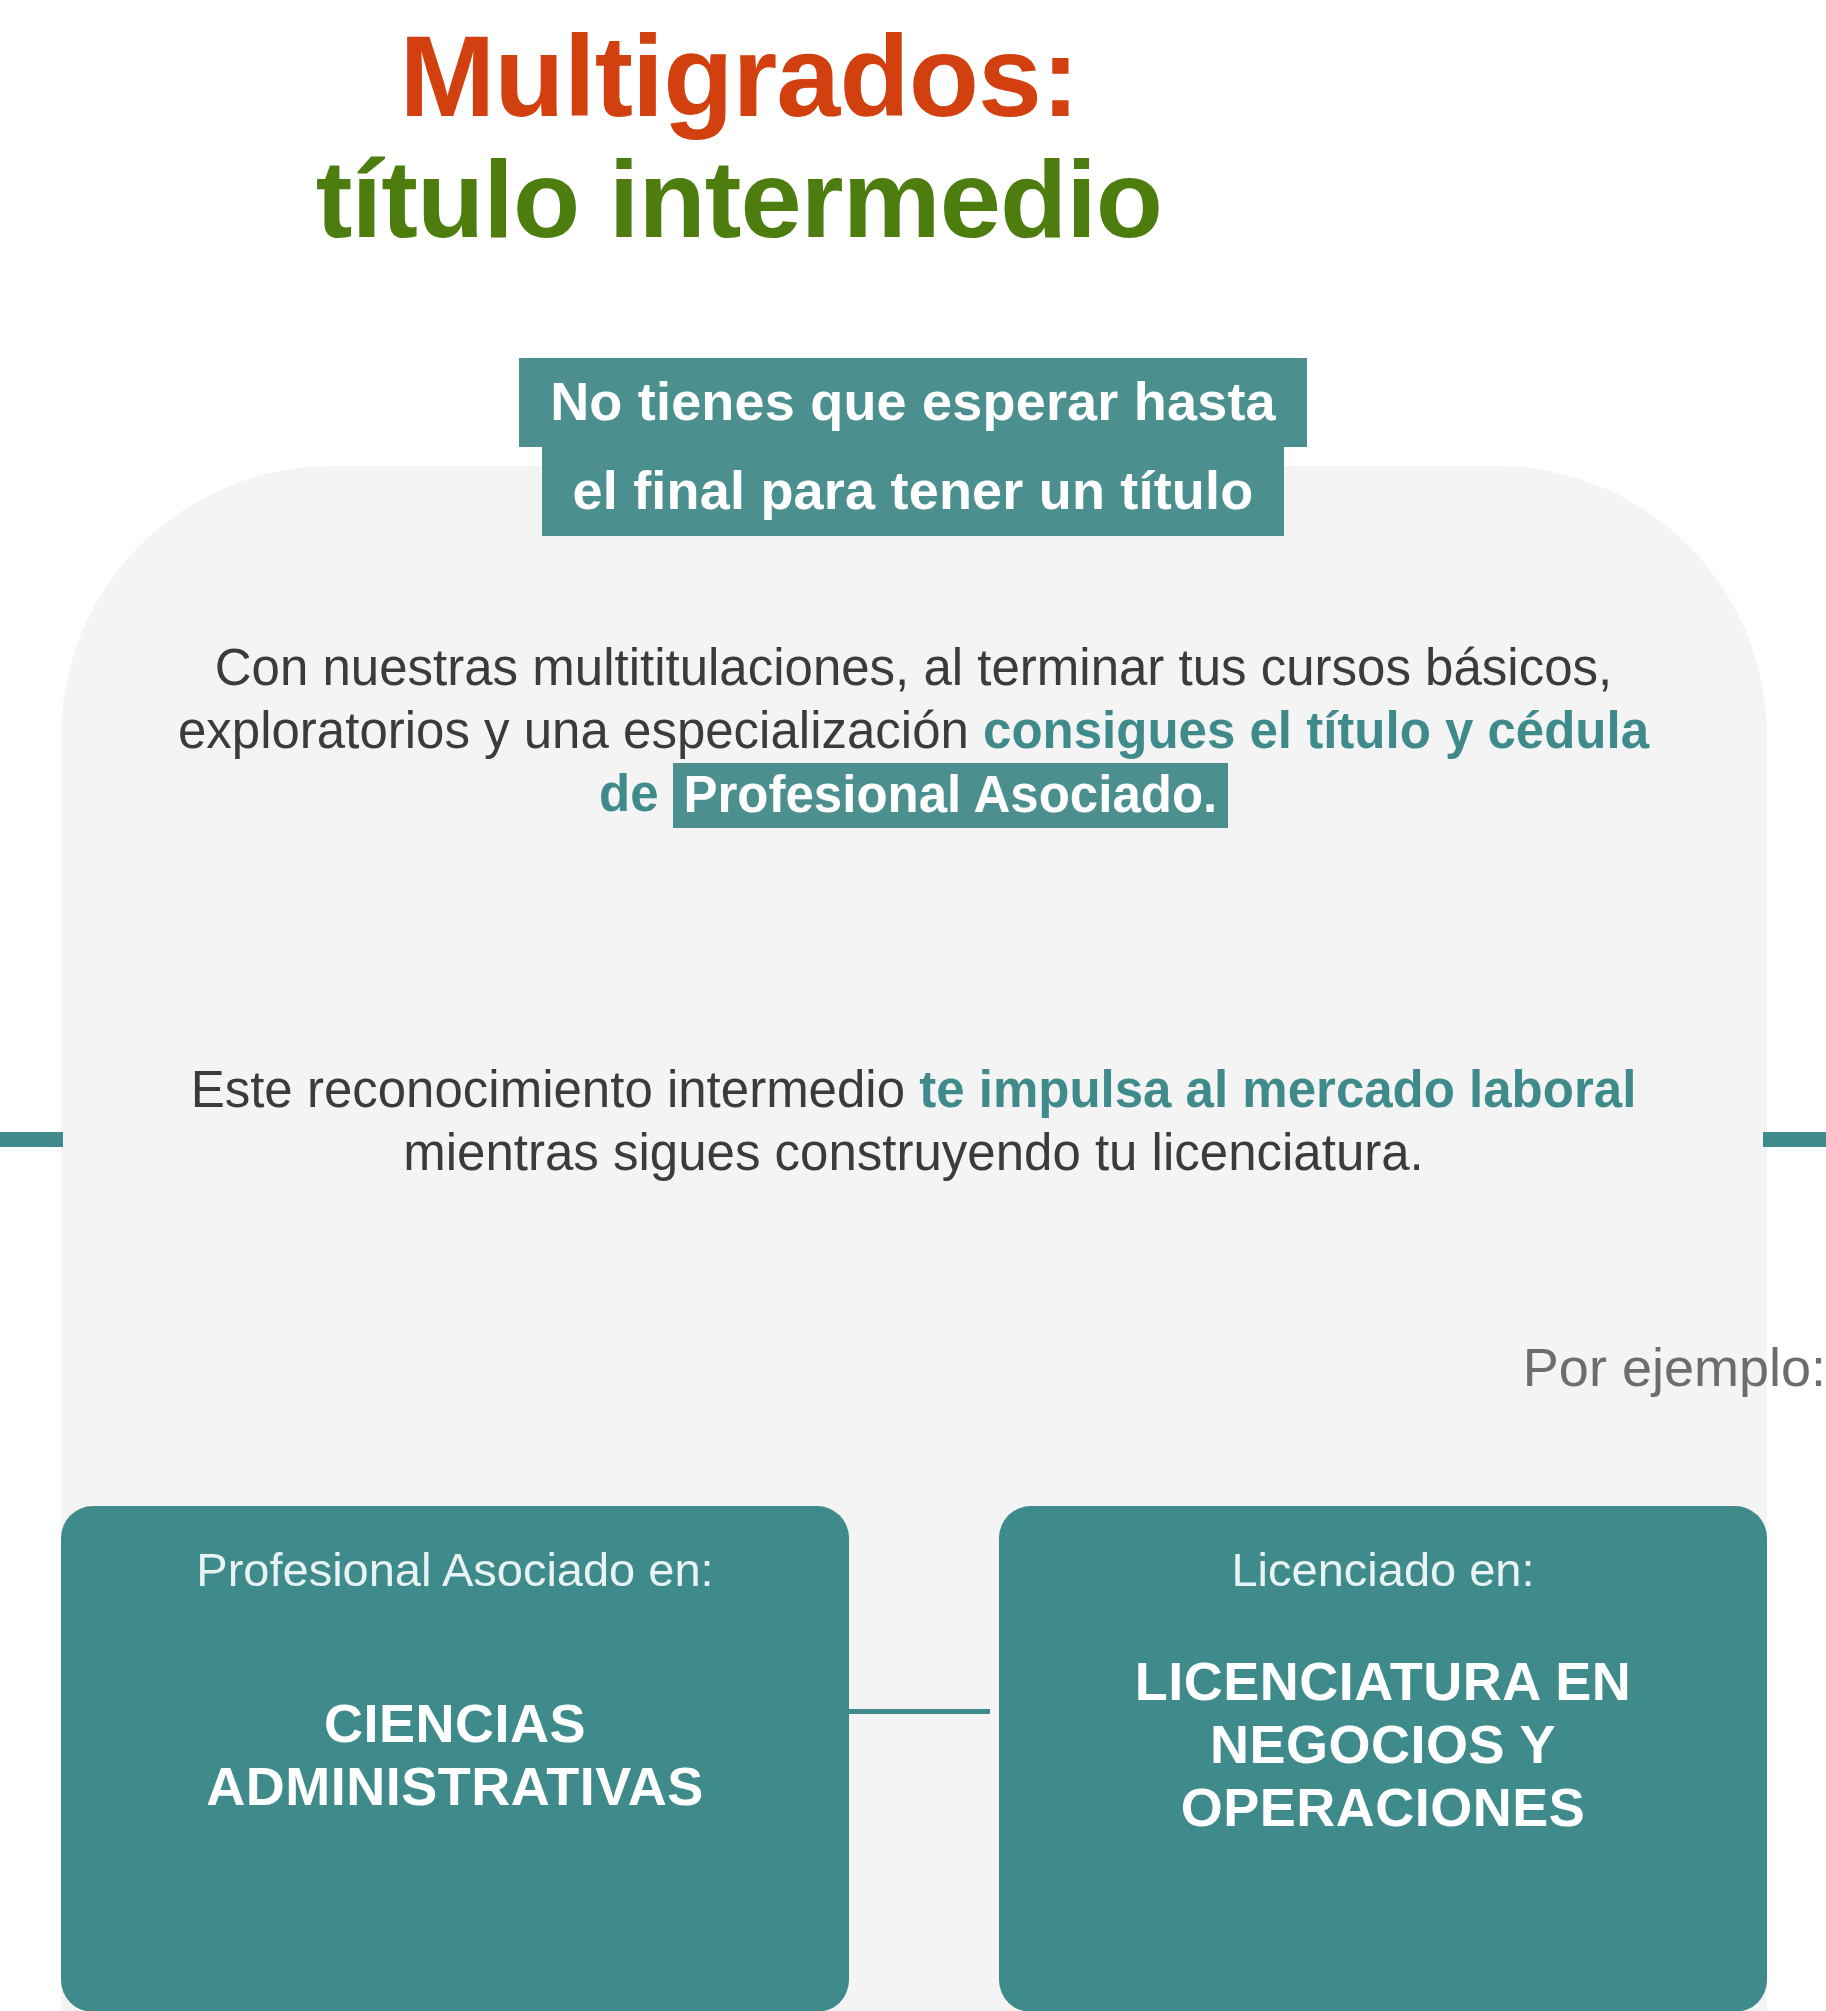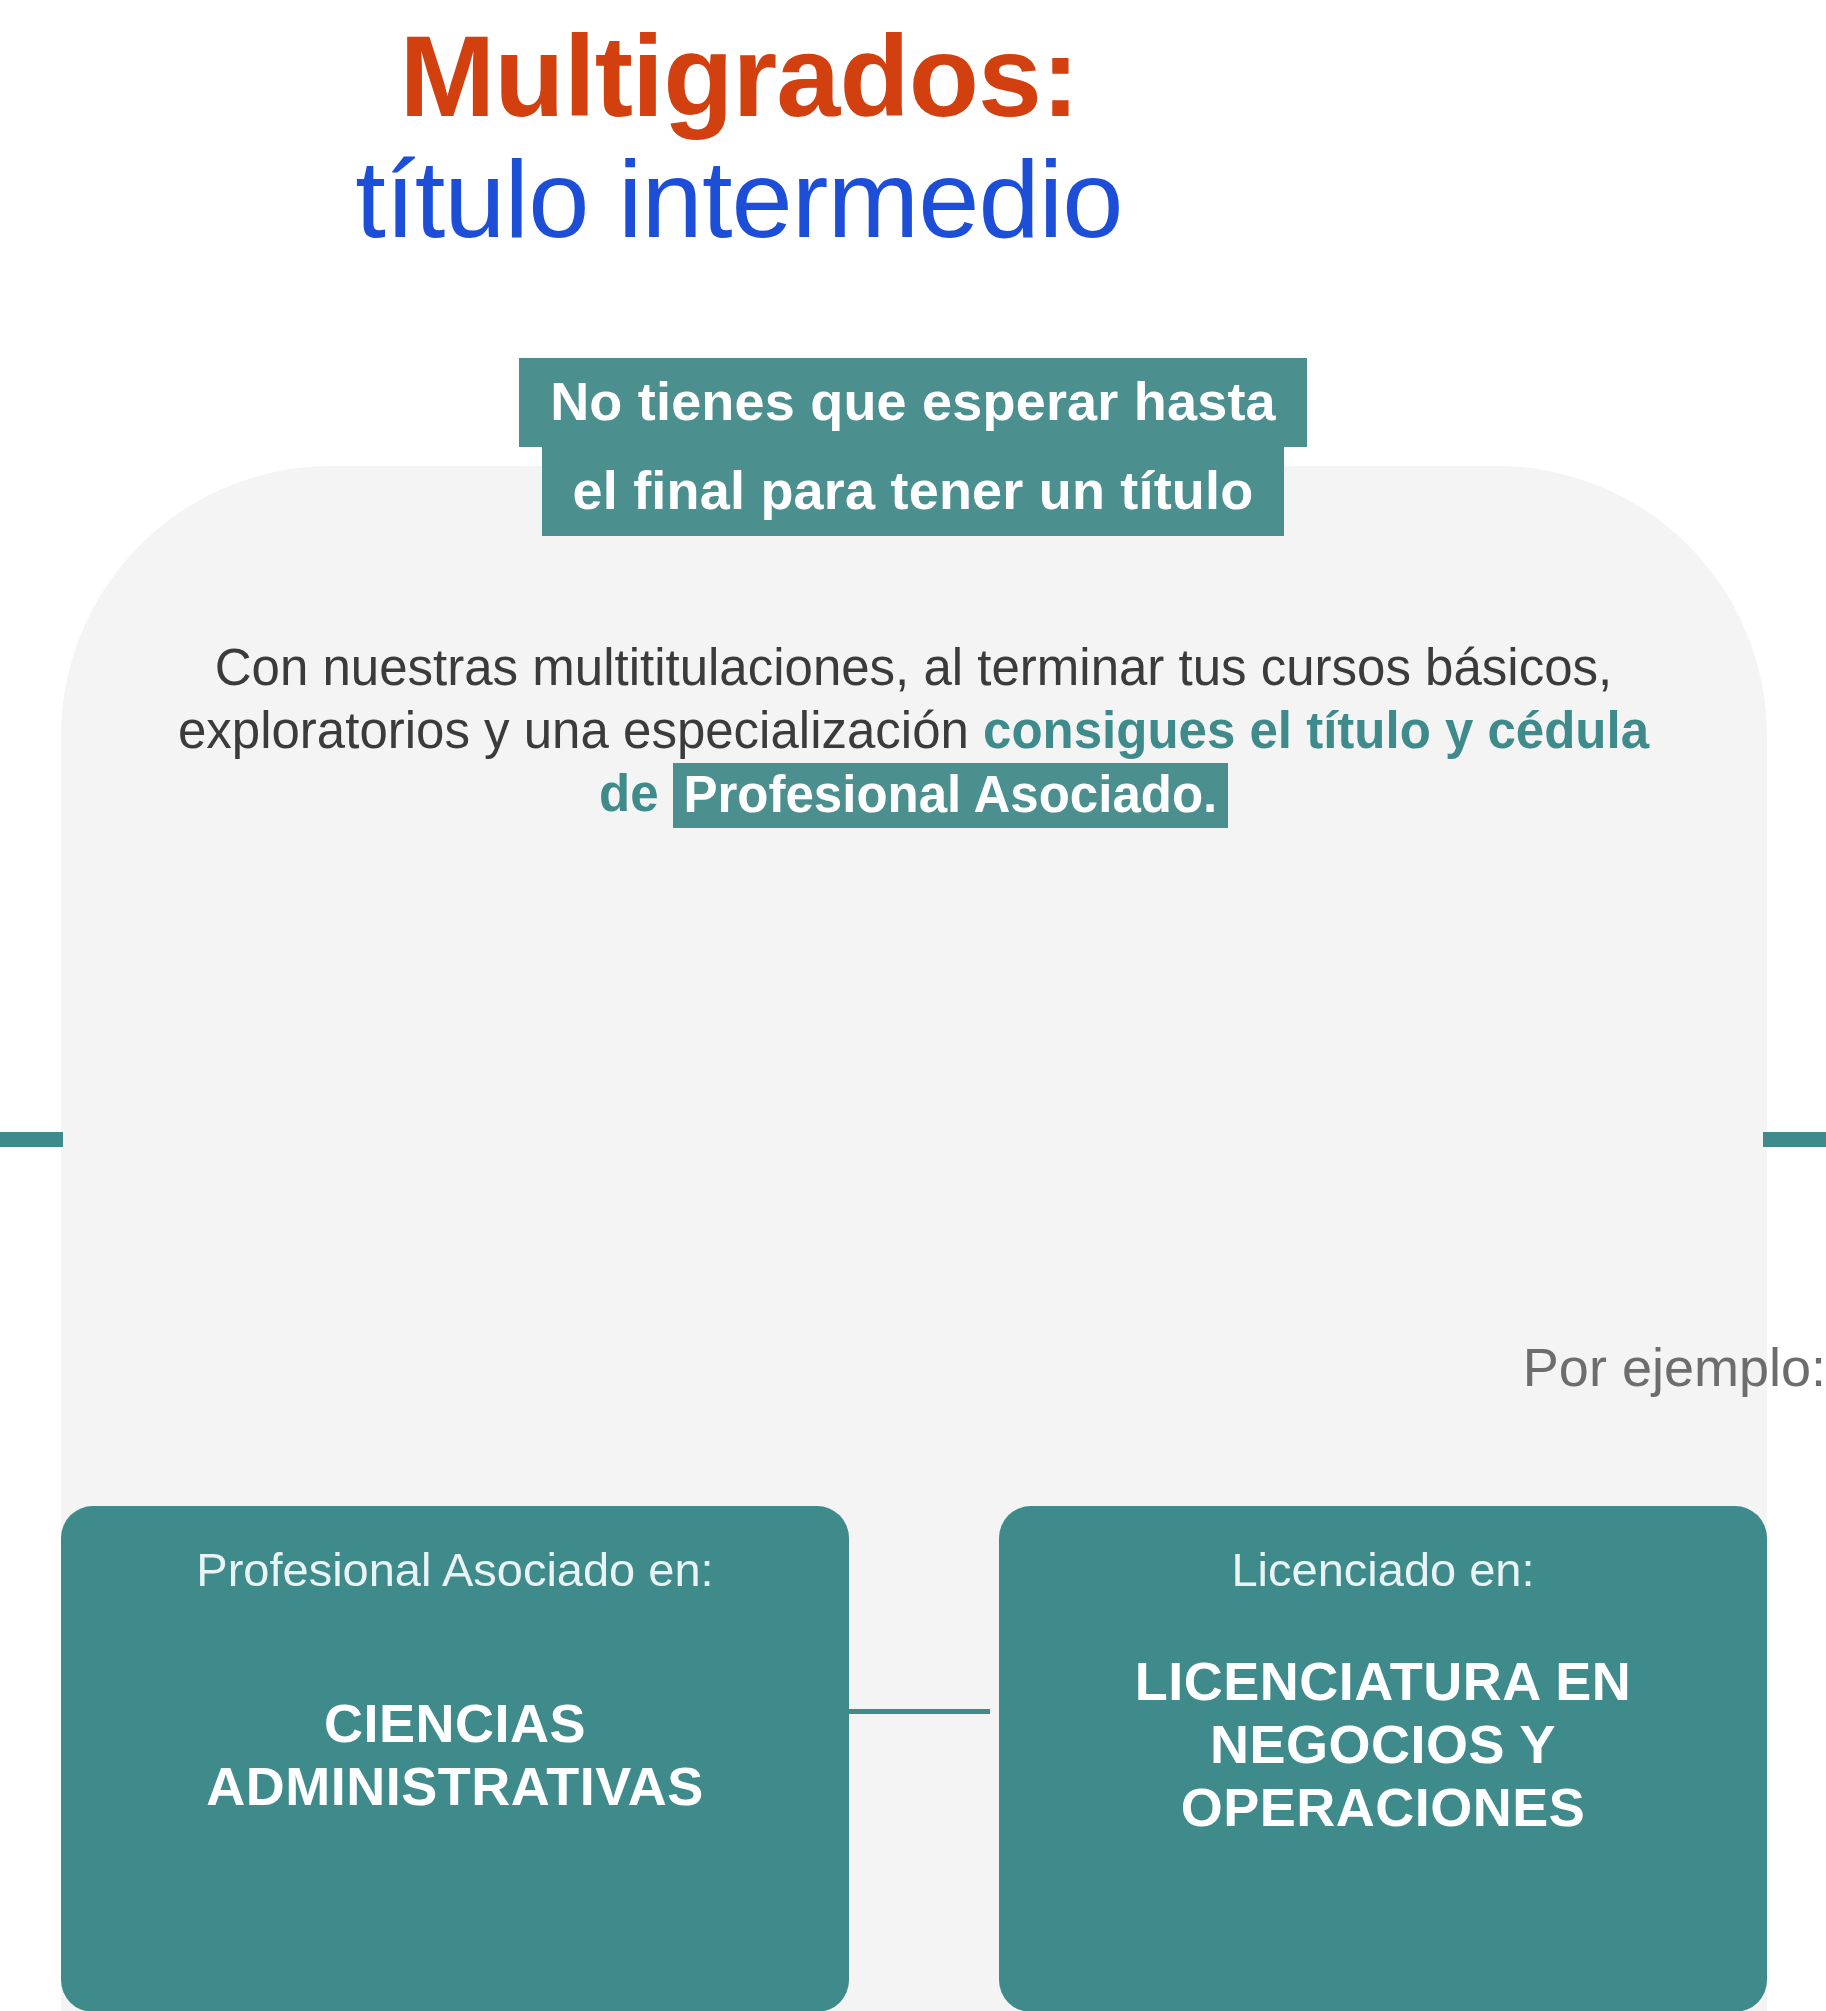--- a/index.html
+++ b/index.html
@@ -32,22 +32,22 @@
   }
   .title-line1 {
     font-size: 115px;
     font-weight: bold;
     color: #d2400f;
     letter-spacing: -0.9px;
     line-height: 1.05;
   }
   .title-line2 {
     font-size: 110px;
-    font-weight: normal;
-    color: #1d4ed8;
+    font-weight: bold;
+    color: #4d7c0f;
     line-height: 1.12;
     letter-spacing: -0.9px;
   }
 
   
   .arch {
     position: absolute;
     left: 61px;
     top: 466px;
     width: 1706px;
@@ -186,20 +186,23 @@
   <div class="headline-wrap">
     <div class="headline-bar">No tienes que esperar hasta</div>
     <br>
     <div class="headline-bar">el final para tener un título</div>
   </div>
 
   <div class="para para-1">
     <span>Con nuestras multititulaciones, al terminar tus cursos básicos, exploratorios y una especialización </span><span class="teal-bold">consigues el título y cédula de</span> <span class="teal-chip">Profesional Asociado.</span>
   </div>
 
+  <div class="para para-2">
+    <span>Este reconocimiento intermedio </span><span class="teal-bold">te impulsa al mercado laboral</span><span> mientras sigues construyendo tu licenciatura.</span>
+  </div>
 
   <div class="por-ejemplo">Por ejemplo:</div>
 
   <div class="connector"></div>
 
   <div class="card card-left">
     <div class="card-label">Profesional Asociado en:</div>
     <div class="card-title">CIENCIAS ADMINISTRATIVAS</div>
   </div>
 

